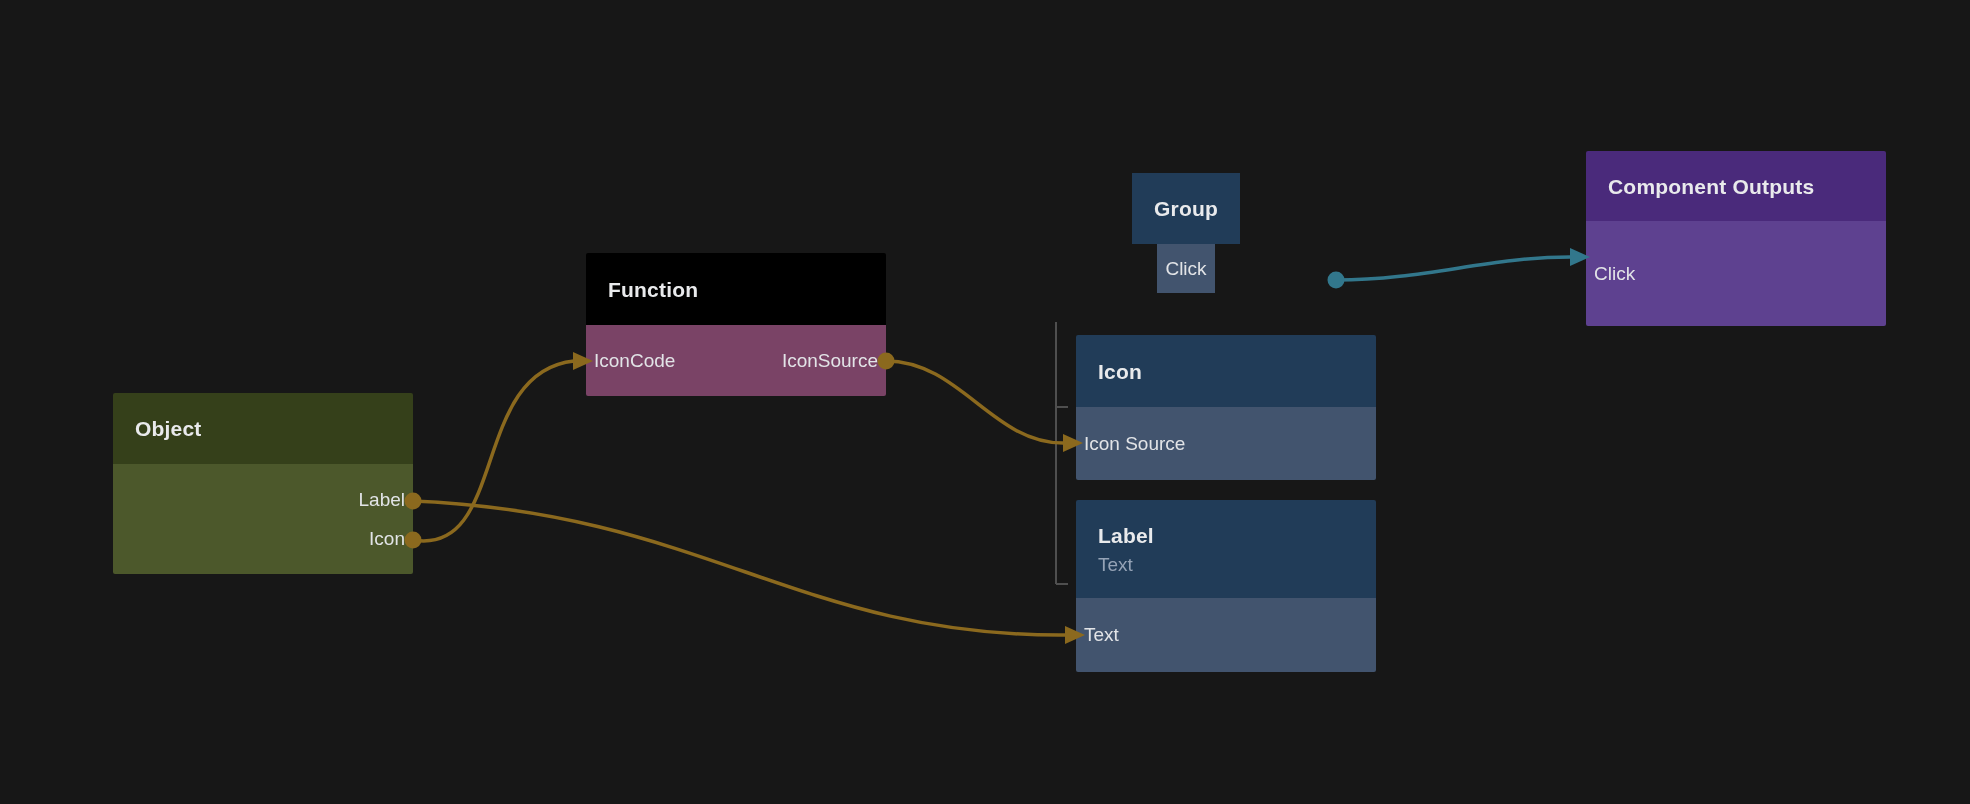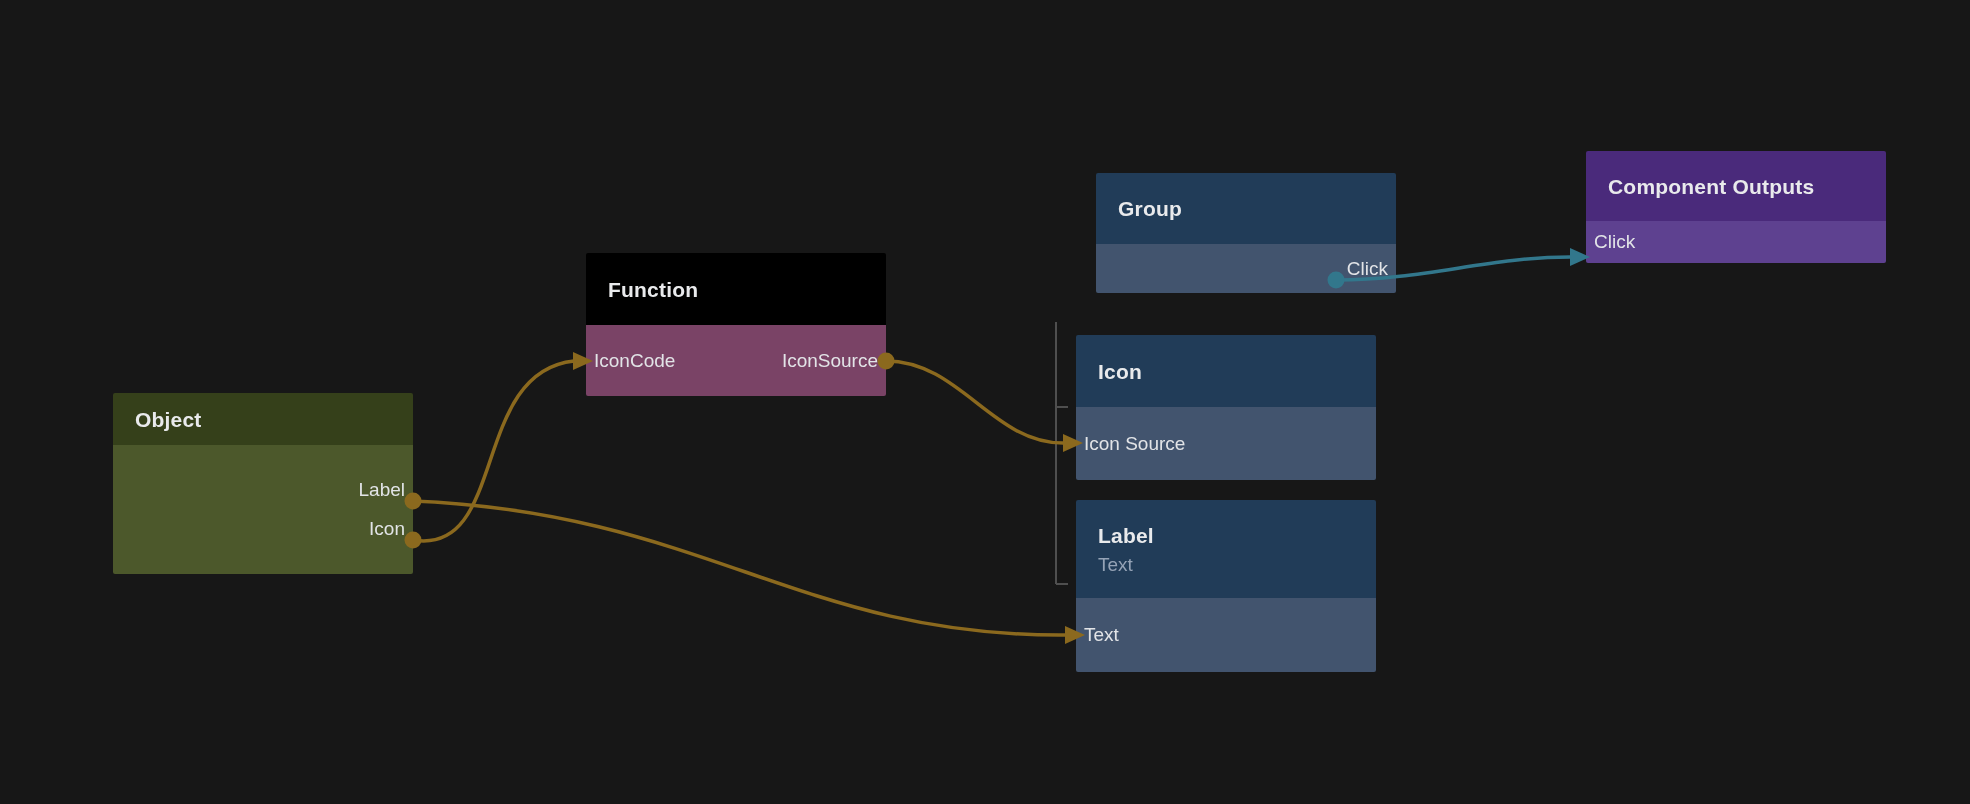--- a/index.html
+++ b/index.html
@@ -70,21 +70,21 @@
   }
   .edge-path{fill:none;stroke-width:3.5px;stroke-linecap:round;}
   .bracket{fill:none;stroke-width:2px;}
 </style>
 </head>
 <body>
 
 <div id="canvas" style="background: rgb(23, 23, 23);">
 
   <div class="node" style="left:113px;top:393px;width:300px;height:181px;">
-    <div class="node-header" style="height: 52px; background: rgb(53, 64, 26);">
+    <div class="node-header" style="height: 71px; background: rgb(53, 64, 26);">
       <div class="node-title">Object</div>
     </div>
     <div class="node-body" style="background: rgb(76, 88, 43);">
       <div class="port-row dir-output">
         <span class="port-label">Label</span>
       </div>
       <div class="port-row dir-output">
         <span class="port-label">Icon</span>
       </div>
     </div>
@@ -95,21 +95,21 @@
       <div class="node-title">Function</div>
     </div>
     <div class="node-body" style="background: rgb(122, 67, 102);">
       <div class="port-row dir-both">
         <span class="port-label">IconCode</span>
         <span class="port-label">IconSource</span>
       </div>
     </div>
   </div>
 
-  <div class="node" style="left:1096px;top:173px;width:300px;height:120px;">
+  <div class="node" style="left:1036px;top:173px;width:300px;height:120px;align-items:center;">
     <div class="node-header" style="height: 71px; background: rgb(33, 60, 88);">
       <div class="node-title">Group</div>
     </div>
     <div class="node-body" style="background: rgb(66, 84, 110);">
       <div class="port-row dir-output">
         <span class="port-label">Click</span>
       </div>
     </div>
   </div>
 
@@ -129,21 +129,21 @@
       <div class="node-title">Label</div>
       <div class="node-subtitle">Text</div>
     </div>
     <div class="node-body" style="background: rgb(66, 84, 110);">
       <div class="port-row dir-input">
         <span class="port-label">Text</span>
       </div>
     </div>
   </div>
 
-  <div class="node" style="left:1586px;top:151px;width:300px;height:112px;">
+  <div class="node" style="left:1586px;top:151px;width:300px;height:175px;">
     <div class="node-header" style="height: 70px; background: rgb(74, 42, 123);">
       <div class="node-title">Component Outputs</div>
     </div>
     <div class="node-body" style="background: rgb(94, 65, 144);">
       <div class="port-row dir-input">
         <span class="port-label">Click</span>
       </div>
     </div>
   </div>
 

